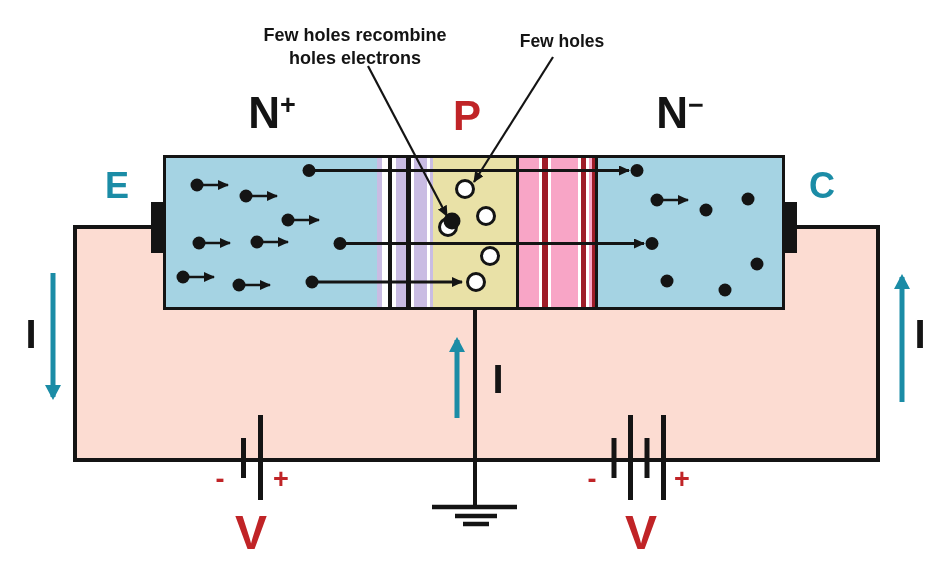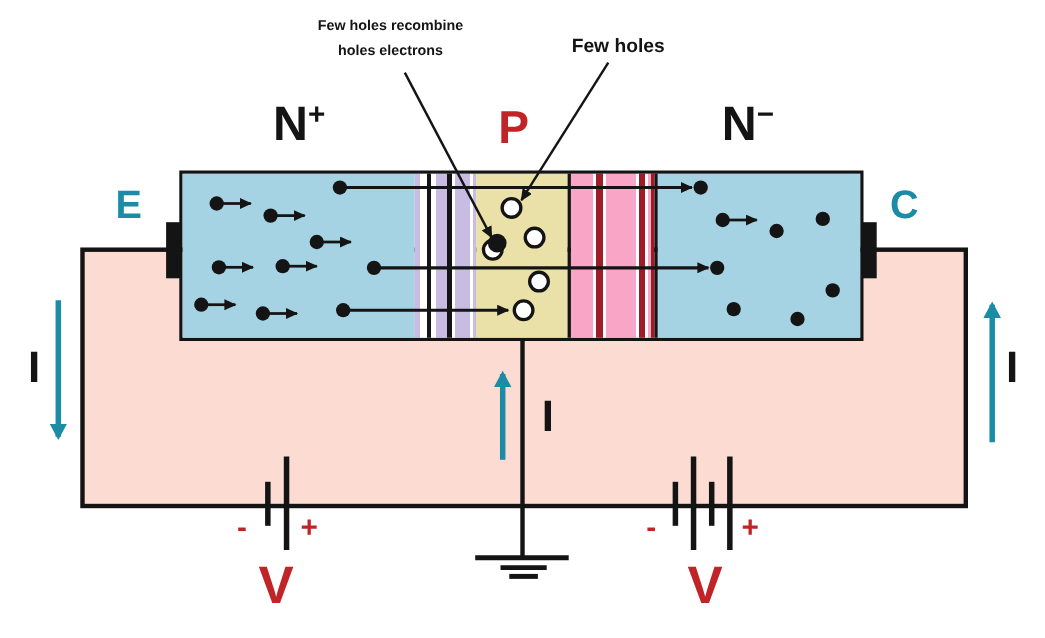--- a/index.html
+++ b/index.html
@@ -29,21 +29,21 @@
   #region-nminus{width:184px;background:var(--bodyBlue);}
 
   .electrode{width:13px;height:51px;background:var(--ink);top:202px;}
   #electrode-e{left:151px;}
   #electrode-c{left:784px;}
 
   #overlay{left:0;top:0;pointer-events:none;}
 
   
   .lbl{text-align:center;white-space:nowrap;}
-  #ann-recombine{left:243px;top:11px;width:224px;font-size:13px;line-height:23px;}
+  #ann-recombine{left:243px;top:24px;width:224px;font-size:18px;line-height:23px;}
   #ann-fewholes{left:510px;top:31px;width:104px;font-size:17.5px;text-align:center;}
   #lbl-nplus{left:237px;top:88px;width:70px;font-size:44px;}
   #lbl-p{left:447px;top:92px;width:40px;font-size:42px;color:var(--red);}
   #lbl-nminus{left:645px;top:88px;width:70px;font-size:44px;}
   .sup{font-size:27px;vertical-align:14px;}
   #lbl-e{left:95px;top:165px;width:44px;font-size:36px;color:var(--teal);}
   #lbl-c{left:800px;top:165px;width:44px;font-size:36px;color:var(--teal);}
   #lbl-i-left{left:21px;top:312px;width:20px;font-size:40px;}
   #lbl-i-base{left:488px;top:357px;width:20px;font-size:40px;}
   #lbl-i-right{left:910px;top:312px;width:20px;font-size:40px;}

